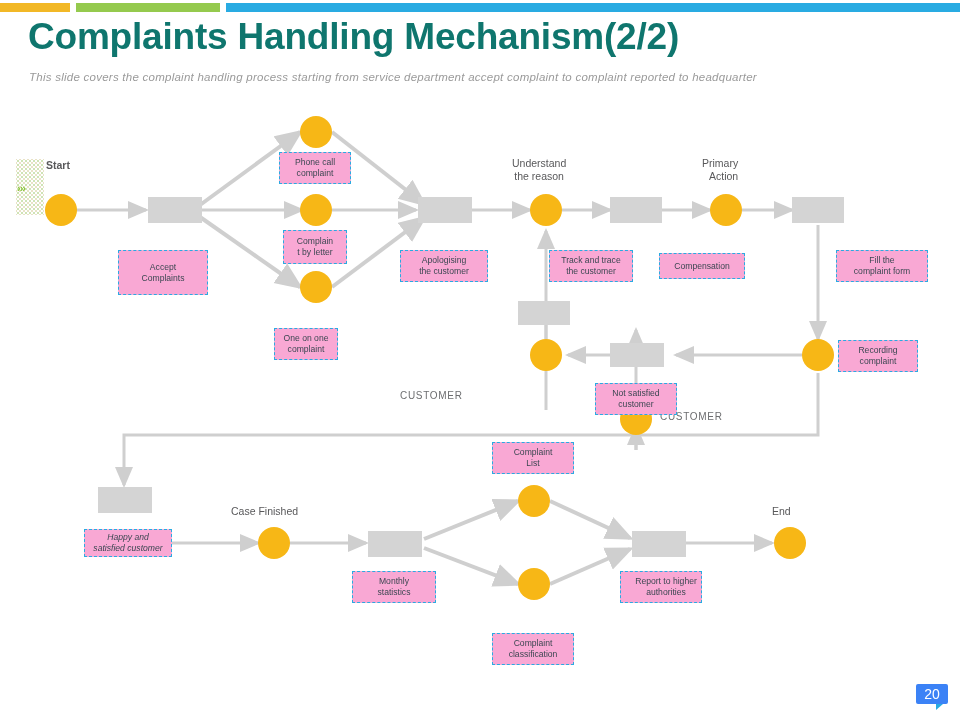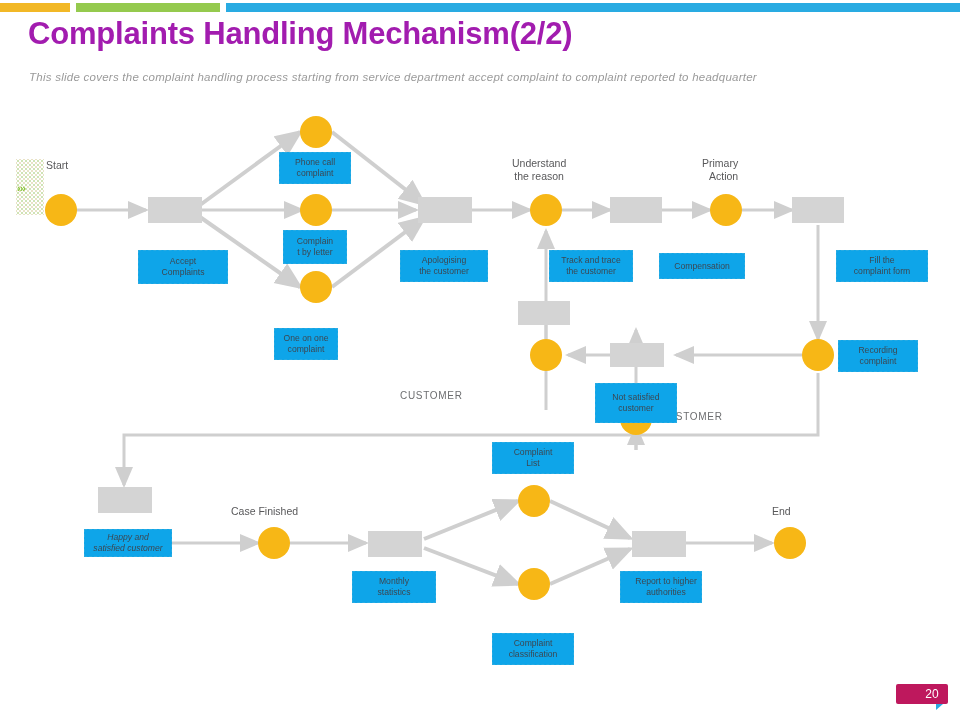--- a/index.html
+++ b/index.html
@@ -11,41 +11,41 @@
   
   #topbars{position:absolute;top:3px;left:0;width:960px;height:9px;}
   #topbars .seg{position:absolute;top:0;height:9px;}
   #bar-yellow{left:0;width:70px;background:#f2b826;}
   #bar-green{left:76px;width:144px;background:#8cc63f;opacity:.92;}
   #bar-blue{left:226px;width:734px;background:#29abe2;}
 
   
   #title{
     position:absolute;left:28px;top:16px;
-    font-size:31px;font-weight:bold;color:#a21caf;
+    font-size:37px;font-weight:bold;color:#0f766e;
     letter-spacing:-.2px;white-space:nowrap;
   }
   #subtitle{
     position:absolute;left:29px;top:71px;
     font-size:11.5px;font-style:italic;color:#9a9a9a;
     white-space:nowrap;letter-spacing:.25px;
   }
 
   
   #canvas{position:absolute;left:0;top:105px;width:960px;height:585px;}
   #wires{position:absolute;left:0;top:0;width:960px;height:585px;}
 
   .node{position:absolute;}
   .dot{
     border-radius:50%;background:#f7b716;
   }
   .rect{background:#d4d4d4;}
   .lbl{
     position:absolute;box-sizing:border-box;
-    background:#0ea5e9;border:1px dashed #29abe2;
+    background:#f9a8d4;border:1px dashed #29abe2;
     color:#3c4752;font-size:8.6px;line-height:11px;
     display:flex;align-items:center;justify-content:center;
     text-align:center;padding:1px 2px;
   }
   .plain{
     position:absolute;color:#58585a;font-size:10.5px;
     white-space:nowrap;text-align:center;line-height:13px;
   }
   .caps{letter-spacing:.7px;font-size:10px;color:#6d6e70;}
 
@@ -60,23 +60,23 @@
   }
   #start-chevrons{
     position:absolute;left:17px;top:76px;width:26px;height:14px;
     color:#8cc63f;font-size:11px;font-weight:bold;letter-spacing:-1px;
     line-height:14px;
   }
 
   
   #page-badge{
     position:absolute;right:12px;bottom:16px;
-    width:32px;height:20px;background:#be185d;border-radius:2px;
-    color:#ffffff;font-size:12px;
-    display:flex;align-items:center;justify-content:center;padding-left:20px;
+    width:32px;height:20px;background:#3b82f6;border-radius:2px;
+    color:#ffffff;font-size:14px;
+    display:flex;align-items:center;justify-content:center;
   }
   #page-badge:after{
     content:"";position:absolute;right:5px;bottom:-6px;
     border-left:7px solid #29abe2;border-bottom:6px solid transparent;
   }
 </style>
 </head>
 <body>
 
 <div id="topbars">
@@ -141,27 +141,27 @@
 
       <line x1="550" y1="396" x2="630" y2="433" stroke-width="4" marker-end="url(#ah)"></line>
       <line x1="550" y1="479" x2="630" y2="444" stroke-width="4" marker-end="url(#ah)"></line>
 
       <line x1="686" y1="438" x2="772" y2="438" marker-end="url(#ah)"></line>
     </g>
   </svg>
 
   <div id="start-swatch"></div>
   <div id="start-chevrons">›››</div>
-  <div class="plain" style="left:46px;top:54px;">Start</div>
+  <div class="plain" style="left:46px;top:54px;font-weight:bold;">Start</div>
 
   <div class="node dot" style="left:45px;top:89px;width:32px;height:32px;"></div>
 
   <div class="node rect" style="left:148px;top:195px;width:54px;height:0px;"></div>
   <div class="node rect" style="left:148px;top:92px;width:54px;height:26px;"></div>
-  <div class="lbl" style="left:138px;top:145px;width:90px;height:34px;">
+  <div class="lbl" style="left:118px;top:145px;width:90px;height:45px;">
     <span><span>Accept</span><br>
           <span>Complaints</span></span>
   </div>
 
   <div class="node dot" style="left:300px;top:11px;width:32px;height:32px;"></div>
   <div class="lbl" style="left:279px;top:47px;width:72px;height:32px;">
     <span><span>Phone call</span><br>
           <span>complaint</span></span>
   </div>
 
@@ -211,21 +211,21 @@
           <span>complaint form</span></span>
   </div>
 
   <div class="node rect" style="left:518px;top:196px;width:52px;height:24px;"></div>
   <div class="node dot" style="left:530px;top:234px;width:32px;height:32px;"></div>
 
   <div class="node dot" style="left:620px;top:298px;width:32px;height:32px;"></div>
   <div class="plain caps" style="left:660px;top:305px;">CUSTOMER</div>
 
   <div class="node rect" style="left:610px;top:238px;width:54px;height:24px;"></div>
-  <div class="lbl" style="left:595px;top:278px;width:82px;height:40px;">
+  <div class="lbl" style="left:595px;top:278px;width:82px;height:32px;">
     <span><span>Not satisfied</span><br>
           <span>customer</span></span>
   </div>
 
   <div class="node dot" style="left:802px;top:234px;width:32px;height:32px;"></div>
   <div class="lbl" style="left:838px;top:235px;width:80px;height:32px;align-items:center;">
     <span><span>Recording</span><br>
           <span>complaint</span></span>
   </div>
 

